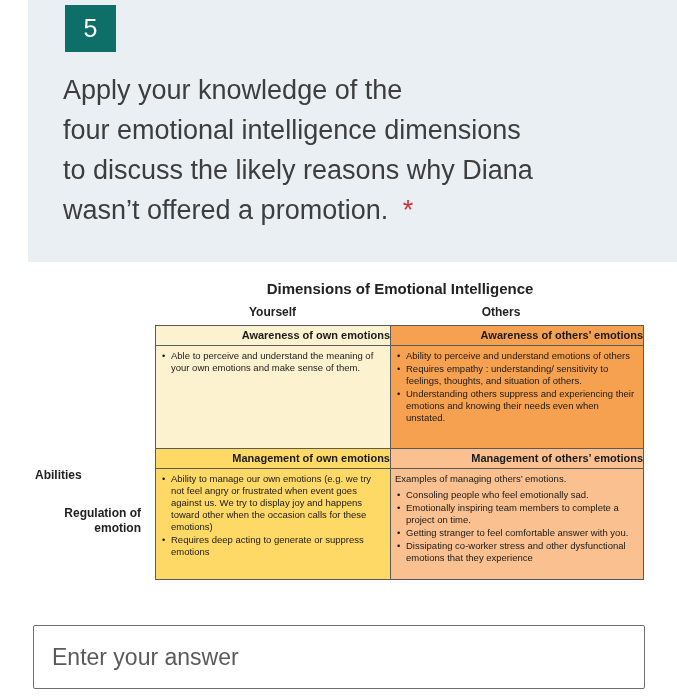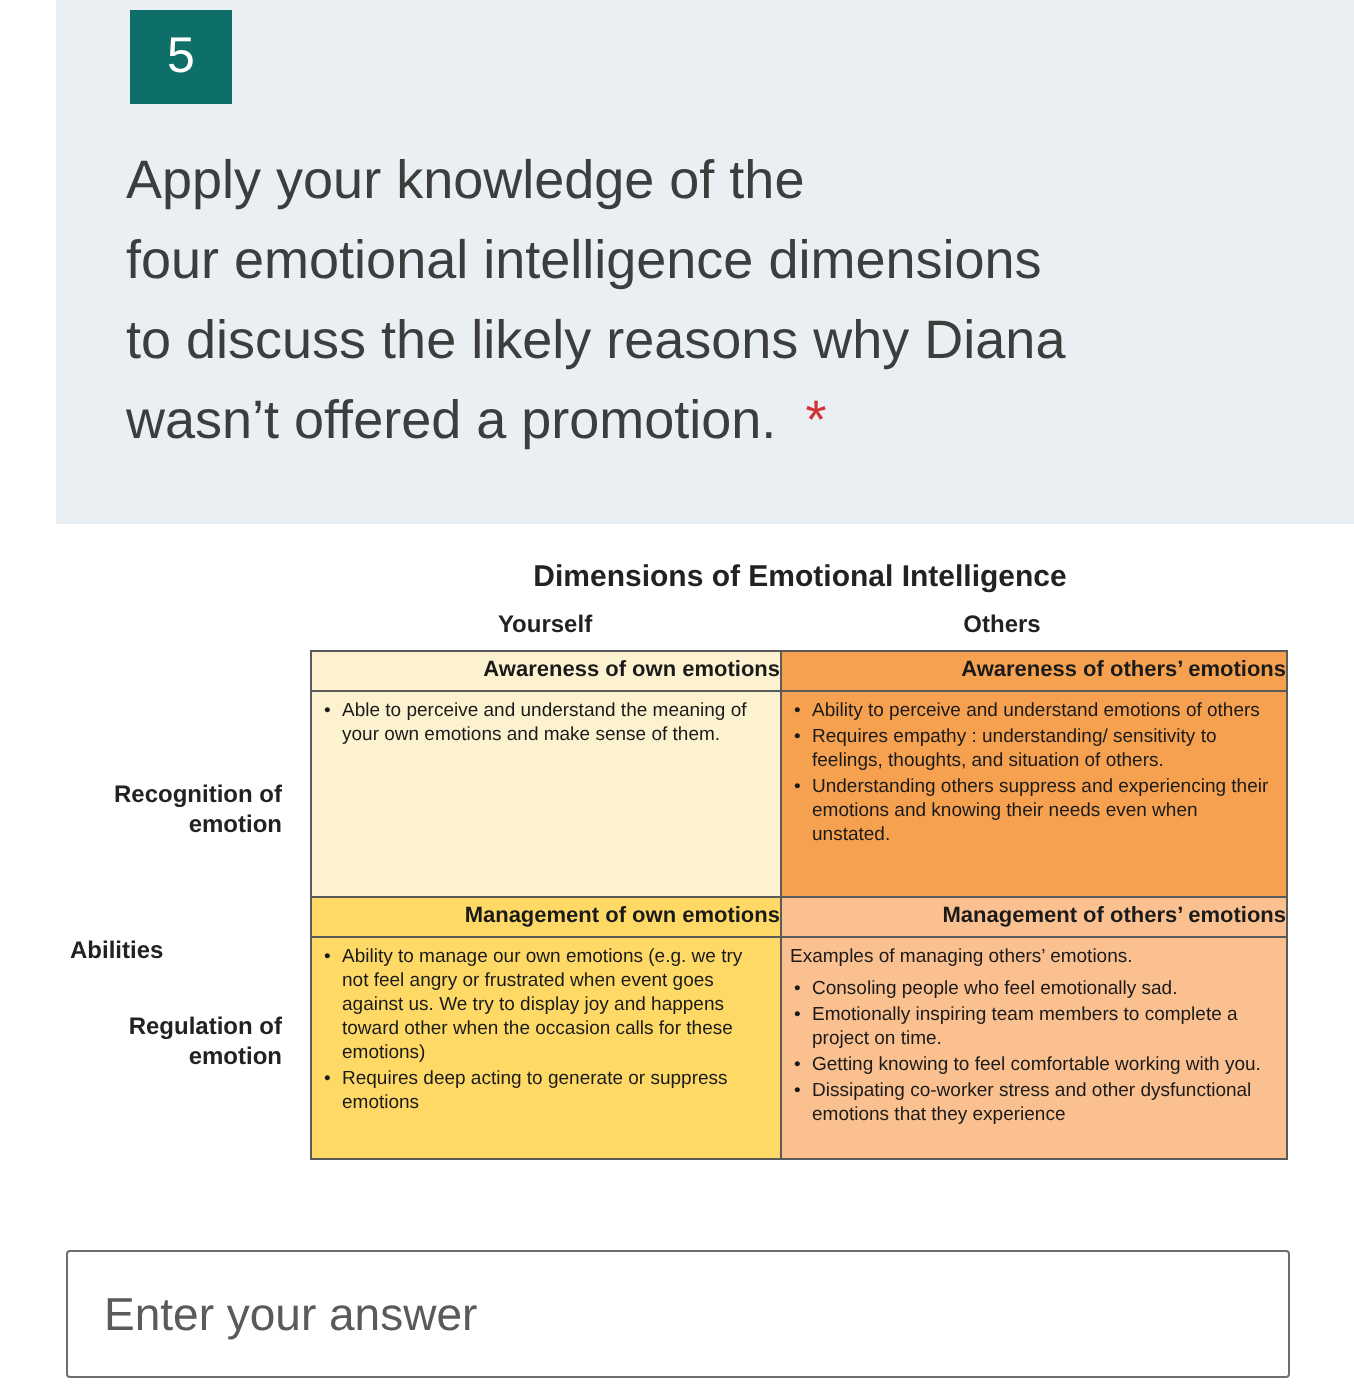--- a/index.html
+++ b/index.html
@@ -169,21 +169,20 @@
   </div>
 </div>
 
 <figure class="figure-card">
   <div class="fig-title">Dimensions of Emotional Intelligence</div>
 
   <div class="col-label col-yourself">Yourself</div>
   <div class="col-label col-others">Others</div>
 
   <div class="axis-abilities">Abilities</div>
-  <div class="row-label row-recognition">Recognition of emotion</div>
   <div class="row-label row-regulation">Regulation of emotion</div>
 
   <div class="fig-table">
 
     <div class="cell head bg-cream">Awareness of own emotions</div>
     <div class="cell head bg-orange">Awareness of others’ emotions</div>
 
     <div class="cell bg-cream">
       <ul>
         <li>Able to perceive and understand the meaning of your own emotions and make sense of them.</li>
@@ -204,21 +203,21 @@
       <ul>
         <li>Ability to manage our own emotions (e.g. we try not feel angry or frustrated when event goes against us. We try to display joy and happens toward other when the occasion calls for these emotions)</li>
         <li>Requires deep acting to generate or suppress emotions</li>
       </ul>
     </div>
     <div class="cell bg-peach">
       <div class="intro">Examples of managing others’ emotions.</div>
       <ul>
         <li>Consoling people who feel emotionally sad.</li>
         <li>Emotionally inspiring team members to complete a project on time.</li>
-        <li>Getting knowing to feel comfortable working with you.</li>
+        <li>Getting stranger to feel comfortable answer with you.</li>
         <li>Dissipating co-worker stress and other dysfunctional emotions that they experience</li>
       </ul>
     </div>
   </div>
 </figure>
 
 <div class="answer-wrap">
   <input type="text" placeholder="Enter your answer" style="">
 </div>
 

